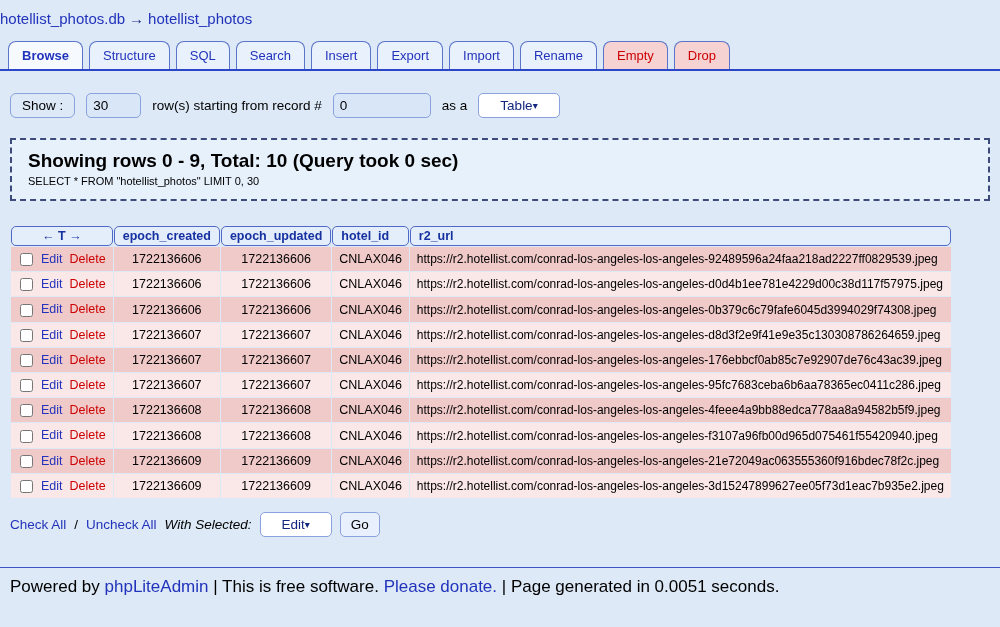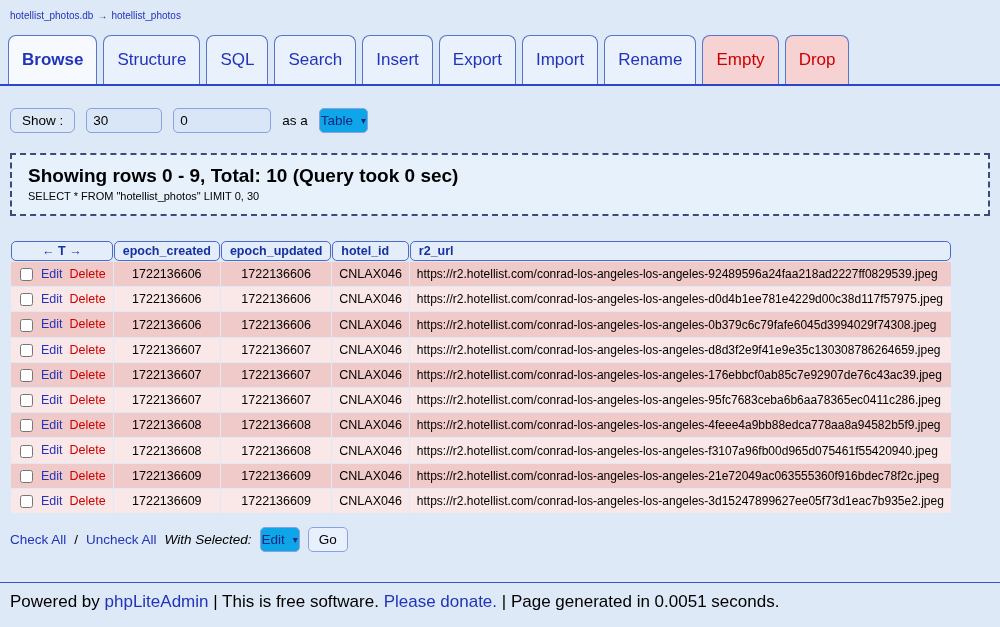--- a/index.html
+++ b/index.html
@@ -4,50 +4,50 @@
 <style>
   * { box-sizing: border-box; }
   body {
     width: 1000px; height: 627px; margin: 0; overflow: hidden;
     background: var(--page-bg, #dde9f6);
     font-family: "Liberation Sans", sans-serif;
     font-size: 13px; color: #000;
   }
   a { color: var(--link-blue, #2233bb); text-decoration: none; cursor: pointer; }
 
-  .breadcrumb { padding: 10px 0 2px 10px; font-size: 10px; }
+  .breadcrumb { padding: 10px 0 2px 0; font-size: 15px; }
   .breadcrumb .arrow { color: #1b2a86; margin: 0 4px; }
 
   .tabs {
     display: flex; gap: 6px; align-items: flex-end;
     padding: 12px 0 0 8px;
     border-bottom: 2px solid var(--tab-line, #2b46c8);
   }
   .tab {
     border: 1px solid #5a74c9; border-bottom: none;
     border-radius: 8px 8px 0 0;
-    padding: 14px 13px; background: #e9f1fc; font-size: 17px;
+    padding: 6px 13px; background: #e9f1fc; font-size: 13px;
     white-space: nowrap;
   }
   .tab.active { font-weight: bold; background: #f6faff; }
   .tab.danger { color: var(--delete-red, #c00); background: var(--danger-tab-bg, #f6d2d2); }
 
   .main { padding: 0 10px; }
 
   .controls { display: flex; align-items: center; gap: 11px; margin: 22px 0 20px; font-size: 13.5px; }
   .btnish { border: 1px solid #8aa2dd; border-radius: 6px; padding: 4px 11px; background: transparent; }
   input.text {
     background: #d9e6f8; border: 1px solid #8aa2dd; border-radius: 5px;
     padding: 4px 6px; font: inherit; color: #000;
   }
-  .w55 { width: 76px; } .w95 { width: 98px; }
+  .w55 { width: 55px; } .w95 { width: 98px; }
   .selectbox {
-    display: inline-flex; align-items: center; gap: 8px;
-    background: #0ea5e9; border: 1px solid #8aa2dd; border-radius: 5px;
-    padding: 4px 1px; color: #13277f; cursor: pointer;
+    display: inline-flex; align-items: center; gap: 0;
+    background: #ffffff; border: 1px solid #8aa2dd; border-radius: 5px;
+    padding: 4px 21px; color: #13277f; cursor: pointer;
   }
   .selectbox .chev { font-size: 10px; color: #13277f; }
 
   .querybox {
     border: 2px dashed #3c4a7c; background: #e7f1fc;
     padding: 10px 16px 12px; margin: 0 0 24px;
   }
   .q1 { font-weight: bold; font-size: 19px; margin-bottom: 3px; }
   .q2 { font-size: 11px; }
 
@@ -99,20 +99,21 @@
   <a class="tab">Rename</a>
   <a class="tab danger">Empty</a>
   <a class="tab danger">Drop</a>
 </div>
 
 <div class="main">
 
   <div class="controls">
     <span class="btnish">Show :</span>
     <input class="text w55" value="30" style="">
+    <span>row(s) starting from record #</span>
     <input class="text w95" value="0" style="">
     <span>as a</span>
     <span class="selectbox">
       <span>Table</span>
       <span class="chev">▾</span>
     </span>
   </div>
 
   <div class="querybox">
     <div class="q1">Showing rows 0 - 9, Total: 10 (Query took 0 sec)</div>

